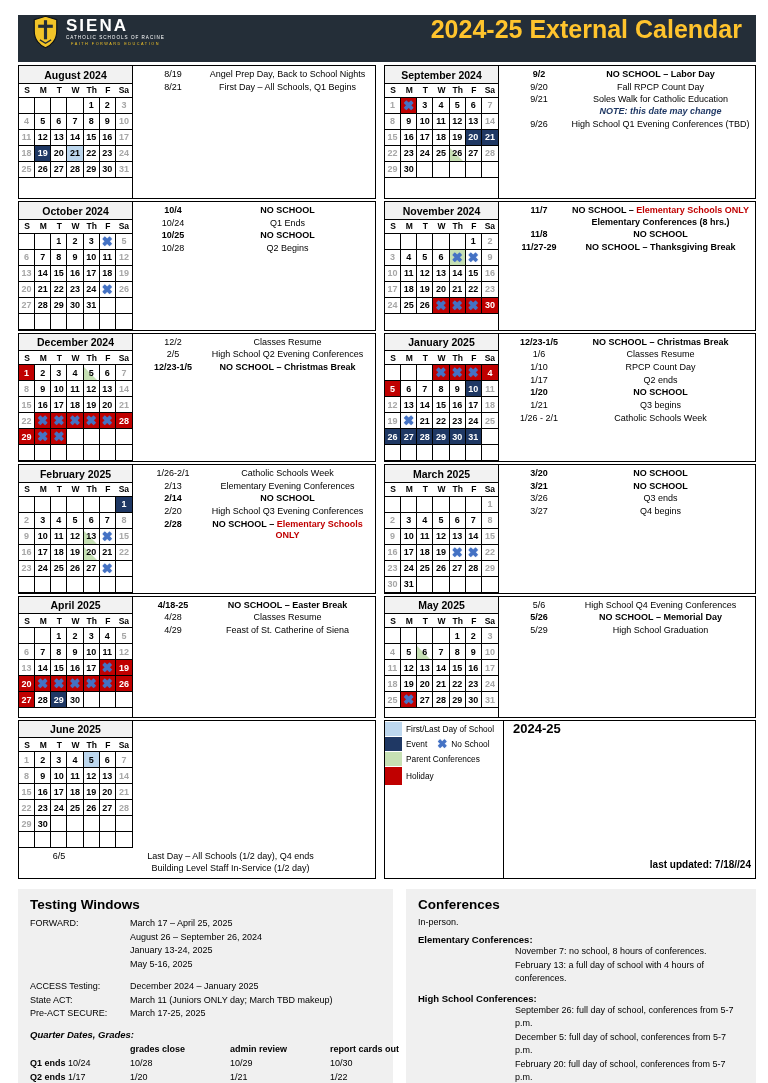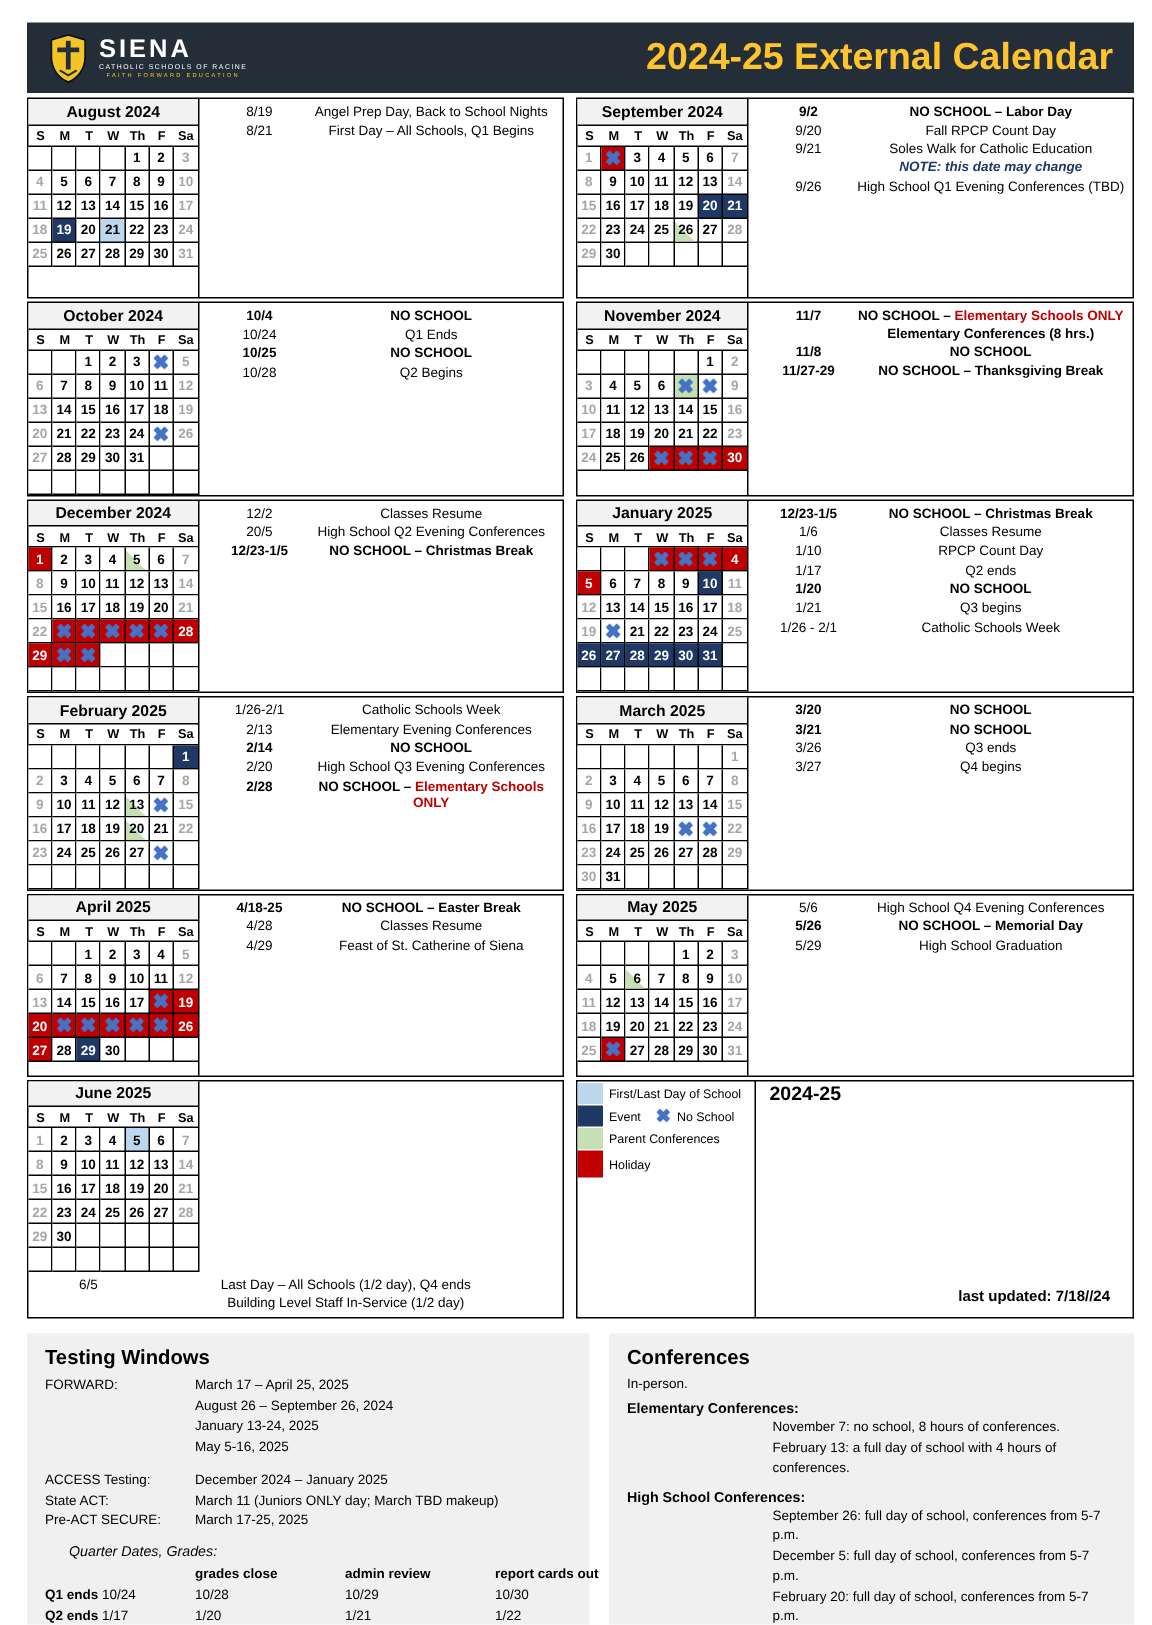--- a/index.html
+++ b/index.html
@@ -1,21 +1,21 @@
 <!DOCTYPE html>
 <html><head>
 <meta charset="utf-8">
 <style>
   html,body{margin:0;padding:0;}
   body{width:768px;height:1083px;background:#fff;color:#000;
        font-family:"Liberation Sans",sans-serif;overflow:hidden;}
   .page{padding:15px 12px 0 18px;}
 
   
-  .hbar{height:47px;background:#242E38;display:flex;align-items:center;padding:0 14px;}
+  .hbar{height:47px;background:#242E38;display:flex;align-items:flex-start;padding:0 14px;}
   .logo{display:flex;align-items:center;gap:7px;}
   .logo-txt{display:flex;flex-direction:column;line-height:1;}
   .logo-name{color:#fff;font-size:17px;font-weight:bold;letter-spacing:2px;}
   .logo-sub{color:#fff;font-size:4.6px;letter-spacing:1px;margin-top:2px;}
   .logo-tag{color:#F2C428;font-size:3.8px;letter-spacing:1.5px;margin-top:2px;text-align:center;}
   .htitle{margin-left:auto;color:#FFC42D;font-size:25px;font-weight:600;}
 
   
   .mgrid{display:grid;grid-template-columns:358px 1fr;column-gap:8px;row-gap:2px;margin-top:3px;}
   .jrow{display:grid;grid-template-columns:358px 1fr;column-gap:8px;margin-top:2px;}
@@ -55,33 +55,33 @@
 
   
   .lgbox{border:1.5px solid #000;flex:0 0 118px;width:118px;padding:1px 0 0 0;}
   .lgitem{display:flex;align-items:center;}
   .sw{flex:0 0 17px;height:14px;margin-bottom:1px;}
   .sw.tall{height:18px;}
   .lglab{font-size:8.3px;padding-left:4px;white-space:nowrap;}
   .lgx{color:#4472C4;font-size:12px;font-weight:bold;margin:0 4px 0 10px;text-shadow:0 0 1px #4472C4;}
   .yrbox{border:1.5px solid #000;border-left:none;flex:1;position:relative;padding:0 9px;}
   .yr{font-weight:bold;font-size:13px;}
-  .upd{position:absolute;right:15px;bottom:8px;font-weight:bold;font-size:10px;}
+  .upd{position:absolute;right:4px;bottom:8px;font-weight:bold;font-size:10px;}
   .lgwrap{display:flex;}
 
   
   .bottom{display:flex;gap:13px;margin-top:10px;align-items:flex-start;}
   .panel{background:#F0F0F0;padding:8px 12px 14px;}
   .panel.tw{flex:0 0 351px;width:351px;}
   .panel.cfp{flex:1;}
   .ptitle{font-size:13.5px;font-weight:bold;margin-bottom:5px;}
   .trow{display:flex;font-size:9px;line-height:1.5;}
   .trow .tl{flex:0 0 100px;}
   .trow.sp{height:9px;}
-  .qtitle{font-weight:normal;font-style:italic;font-size:9.5px;margin:8px 16px 3px;}
+  .qtitle{font-weight:bold;font-style:italic;font-size:9.5px;margin:8px 0 3px;}
   .qrow{display:flex;font-size:9px;line-height:1.55;}
   .qc0{flex:0 0 100px;}
   .qc{flex:0 0 100px;}
   .qrow.qh .qc{font-weight:bold;}
   .intro{font-size:9px;margin-bottom:2px;}
   .chead{font-weight:bold;font-size:9.5px;margin-top:7px;}
   .citem{padding-left:97px;font-size:9px;line-height:1.5;}
 </style>
 </head>
 <body>
@@ -739,21 +739,21 @@
           </div>
         </div>
         <div class="notes">
           <div class="note-row">
             <div class="nd">12/2</div>
             <div class="nt">
               <div class="nl"><span>Classes Resume</span></div>
             </div>
           </div>
           <div class="note-row">
-            <div class="nd">20/5</div>
+            <div class="nd">2/5</div>
             <div class="nt">
               <div class="nl"><span>High School Q2 Evening Conferences</span></div>
             </div>
           </div>
           <div class="note-row">
             <div class="nd b">12/23-1/5</div>
             <div class="nt">
               <div class="nl"><span class="b">NO SCHOOL – Christmas Break</span></div>
             </div>
           </div>

